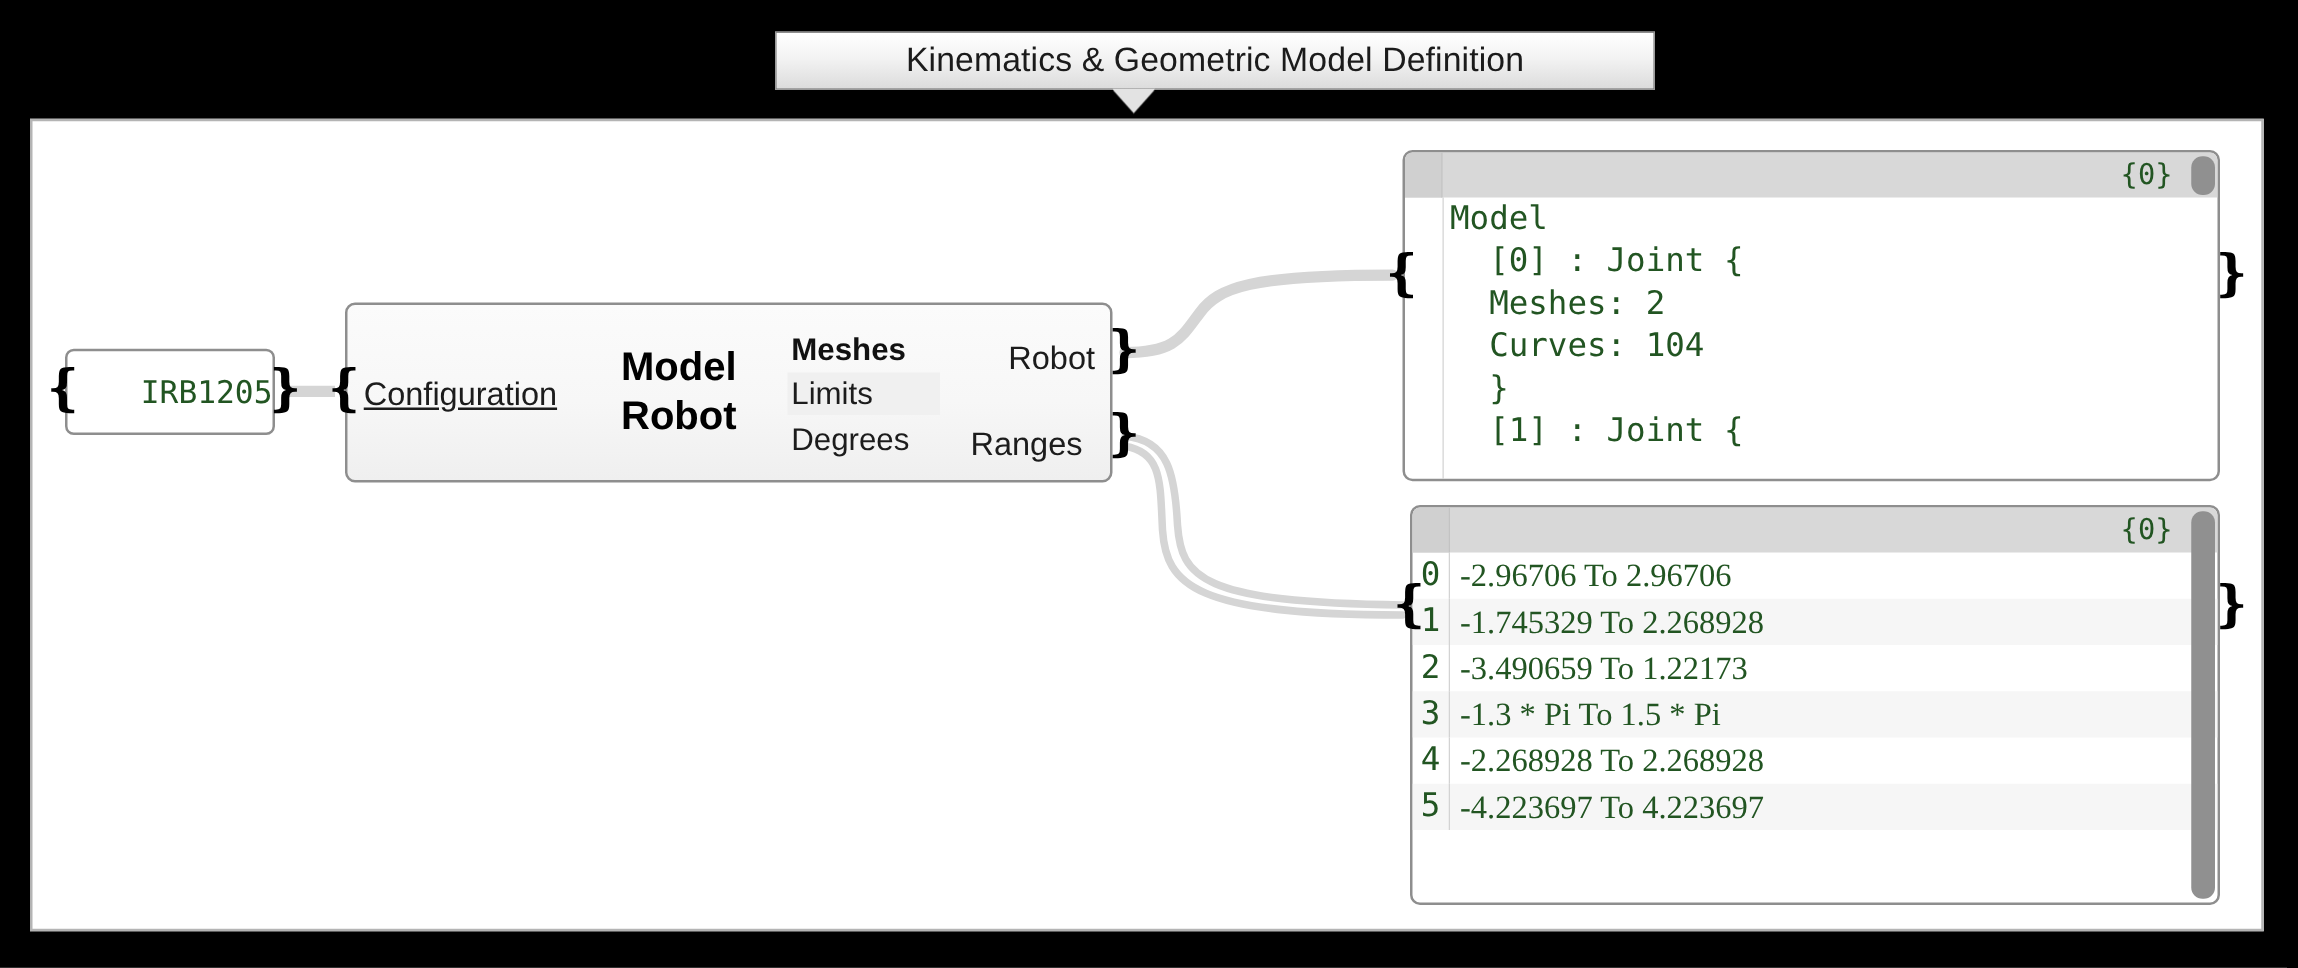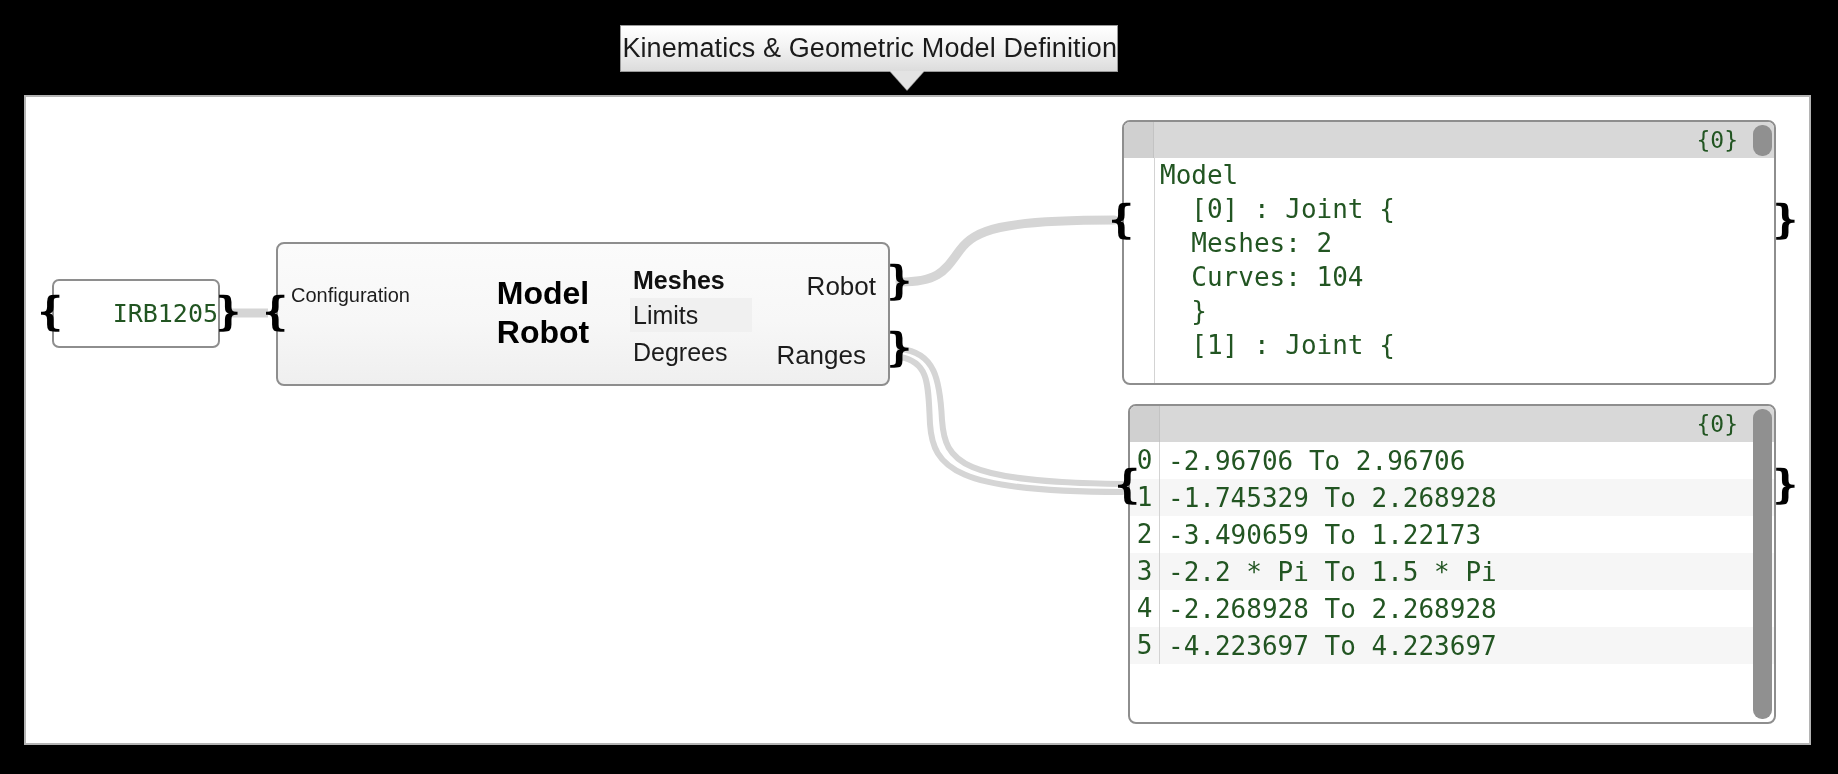--- a/index.html
+++ b/index.html
@@ -17,28 +17,28 @@
     width: 1838px;
     height: 774px;
     background: #000000;
   }
 
   
   .callout {
     position: absolute;
     left: 620px;
     top: 25px;
-    width: 498px;
+    width: 704px;
     height: 47px;
     background: linear-gradient(to bottom, #ffffff 0%, #f3f3f3 45%, #dcdcdc 100%);
     border: 1px solid #9a9a9a;
     box-shadow: 2px 2px 0 rgba(0,0,0,0.55);
     display: flex;
     align-items: center;
-    justify-content: flex-end;
+    justify-content: center;
   }
   .callout-text {
     font-size: 27px;
     color: #1b1b1b;
     letter-spacing: 0.1px;
     white-space: nowrap;
   }
   .callout-tail {
     position: absolute;
     left: 890px;
@@ -98,23 +98,24 @@
   .node {
     position: absolute;
     left: 276px; top: 242px;
     width: 614px; height: 144px;
     background: linear-gradient(to bottom, #fbfbfb 0%, #f7f7f7 55%, #efefef 100%);
     border: 2px solid #8e8e8e;
     border-radius: 8px;
   }
   .node-input-label {
     position: absolute;
-    left: 13px; top: 40px;
-    font-size: 20px;
+    left: 13px; top: 56px;
+    font-size: 26px;
     color: #1c1c1c;
+    text-decoration: underline;
   }
   .node-title {
     position: absolute;
     left: 200px; top: 30px;
     width: 130px;
     text-align: center;
     font-size: 32px;
     font-weight: 700;
     line-height: 39px;
     color: #000;
@@ -204,21 +205,21 @@
   }
   .tbl-row.odd { background: #f6f6f6; }
   .tbl-idx {
     width: 30px;
     text-align: center;
     flex: 0 0 30px;
     border-right: 1px solid #d3d3d3;
     align-self: stretch;
     line-height: 37px;
   }
-  .tbl-val { padding-left: 8px; white-space: pre; }
+  .tbl-val { padding-left: 8px; white-space: pre; font-family: Liberation Serif, serif; }
 
   .scrollbar {
     position: absolute;
     right: 2px;
     width: 19px;
     background: #909090;
     border-radius: 9px;
   }
 
   #viewer-model { left: 1122px; top: 120px; width: 654px; height: 265px; }
@@ -305,21 +306,21 @@
       <div class="tbl-row odd">
         <span class="tbl-idx">1</span>
         <span class="tbl-val">-1.745329 To 2.268928</span>
       </div>
       <div class="tbl-row">
         <span class="tbl-idx">2</span>
         <span class="tbl-val">-3.490659 To 1.22173</span>
       </div>
       <div class="tbl-row odd">
         <span class="tbl-idx">3</span>
-        <span class="tbl-val">-2.2 * Pi To 1.5 * Pi</span>
+        <span class="tbl-val">-1.3 * Pi To 1.5 * Pi</span>
       </div>
       <div class="tbl-row">
         <span class="tbl-idx">4</span>
         <span class="tbl-val">-2.268928 To 2.268928</span>
       </div>
       <div class="tbl-row odd">
         <span class="tbl-idx">5</span>
         <span class="tbl-val">-4.223697 To 4.223697</span>
       </div>
     </div>

